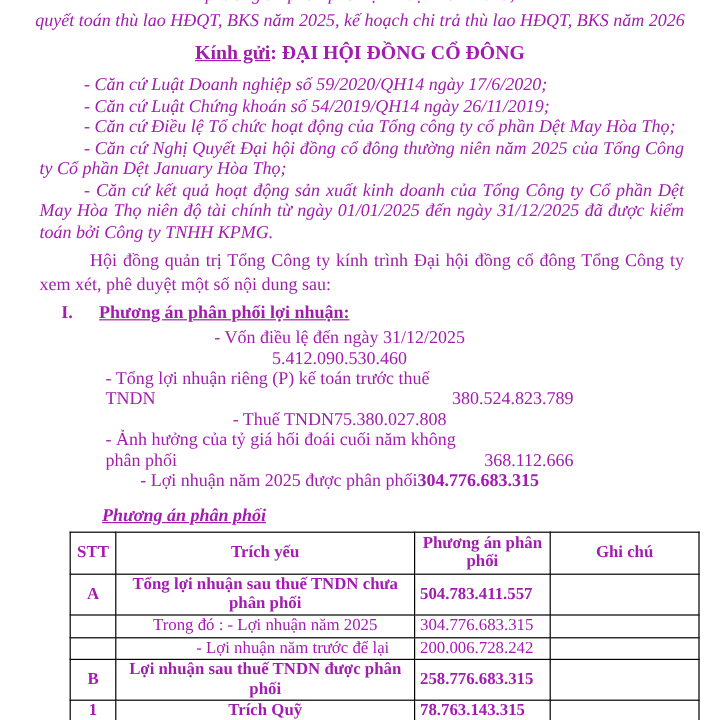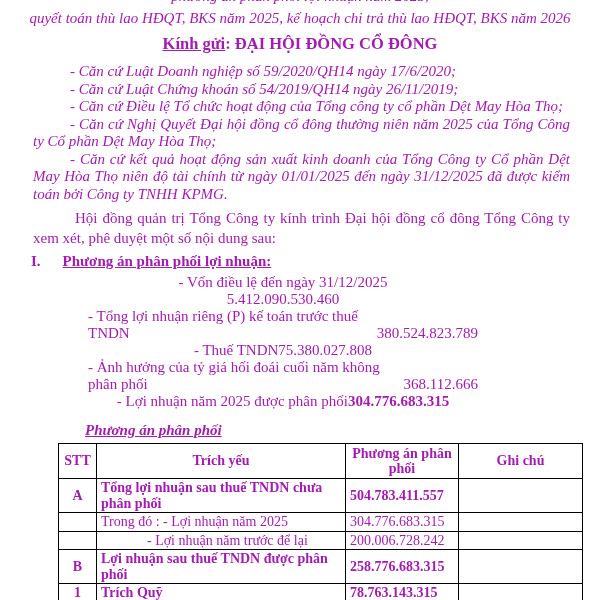--- a/index.html
+++ b/index.html
@@ -46,21 +46,21 @@
     text-align:justify;
     line-height:17.5px;
   }
   .intro {
     margin:5px 30px 0 33px;
     text-indent:42px;
     text-align:justify;
     line-height:20px;
   }
   .section-head {
-    margin:3px 0 0 31px;
+    margin:3px 0 0 51px;
     font-weight:bold;
     line-height:20px;
   }
   .section-head .sec-title { margin-left:22px; text-decoration:underline; }
   .figures { margin:3px 0 0 88px; width:390px; }
   .fig-row {
     display:flex;
     justify-content:center;
     align-items:flex-end;
     line-height:17px;
@@ -86,21 +86,21 @@
   table.alloc th, table.alloc td {
     border:1px solid #000;
     padding:1px 4px;
     line-height:15.5px;
     vertical-align:middle;
     overflow:hidden;
   }
   table.alloc th { font-weight:bold; text-align:center; }
   th.note-h { vertical-align:bottom; padding-bottom:3px; }
   td.stt { text-align:center; font-weight:bold; }
-  td.desc { text-align:left; padding-left:6px; }
+  td.desc { text-align:center; padding-left:6px; }
   td.desc.indent { padding-left:50px; }
   td.val { text-align:left; padding-right:10px; white-space:nowrap; }
   td.note { text-align:right; padding-right:8px; white-space:nowrap; }
   tr.bold td.desc, tr.bold td.val { font-weight:bold; }
   tr.r-header th { height:32px; }
   tr.r-a td { height:29px; }
 </style>
 </head>
 <body>
 
@@ -113,21 +113,21 @@
   <div class="subject-line">quyết toán thù lao HĐQT, BKS năm 2025, kế hoạch chi trả thù lao HĐQT, BKS năm 2026</div>
 
   <div class="salutation">
     <span class="u">Kính gửi</span><span>: </span><span>ĐẠI HỘI ĐỒNG CỔ ĐÔNG</span>
   </div>
 
   <div class="preamble">
     <p>- Căn cứ Luật Doanh nghiệp số 59/2020/QH14 ngày 17/6/2020;</p>
     <p>- Căn cứ Luật Chứng khoán số 54/2019/QH14 ngày 26/11/2019;</p>
     <p>- Căn cứ Điều lệ Tổ chức hoạt động của Tổng công ty cổ phần Dệt May Hòa Thọ;</p>
-    <p>- Căn cứ Nghị Quyết Đại hội đồng cổ đông thường niên năm 2025 của Tổng Công ty Cổ phần Dệt May Hòa Thọ;</p>
+    <p>- Căn cứ Nghị Quyết Đại hội đồng cổ đông thường niên năm 2025 của Tổng Công ty Cổ phần Dệt January Hòa Thọ;</p>
     <p>- Căn cứ kết quả hoạt động sản xuất kinh doanh của Tổng Công ty Cổ phần Dệt May Hòa Thọ niên độ tài chính từ ngày 01/01/2025 đến ngày 31/12/2025 đã được kiểm toán bởi Công ty TNHH KPMG.</p>
   </div>
 
   <p class="intro">Hội đồng quản trị Tổng Công ty kính trình Đại hội đồng cổ đông Tổng Công ty xem xét, phê duyệt một số nội dung sau:</p>
 
   <div class="section-head">
     <span class="sec-num">I.</span><span class="sec-title">Phương án phân phối lợi nhuận:</span>
   </div>
 
   <div class="figures">

